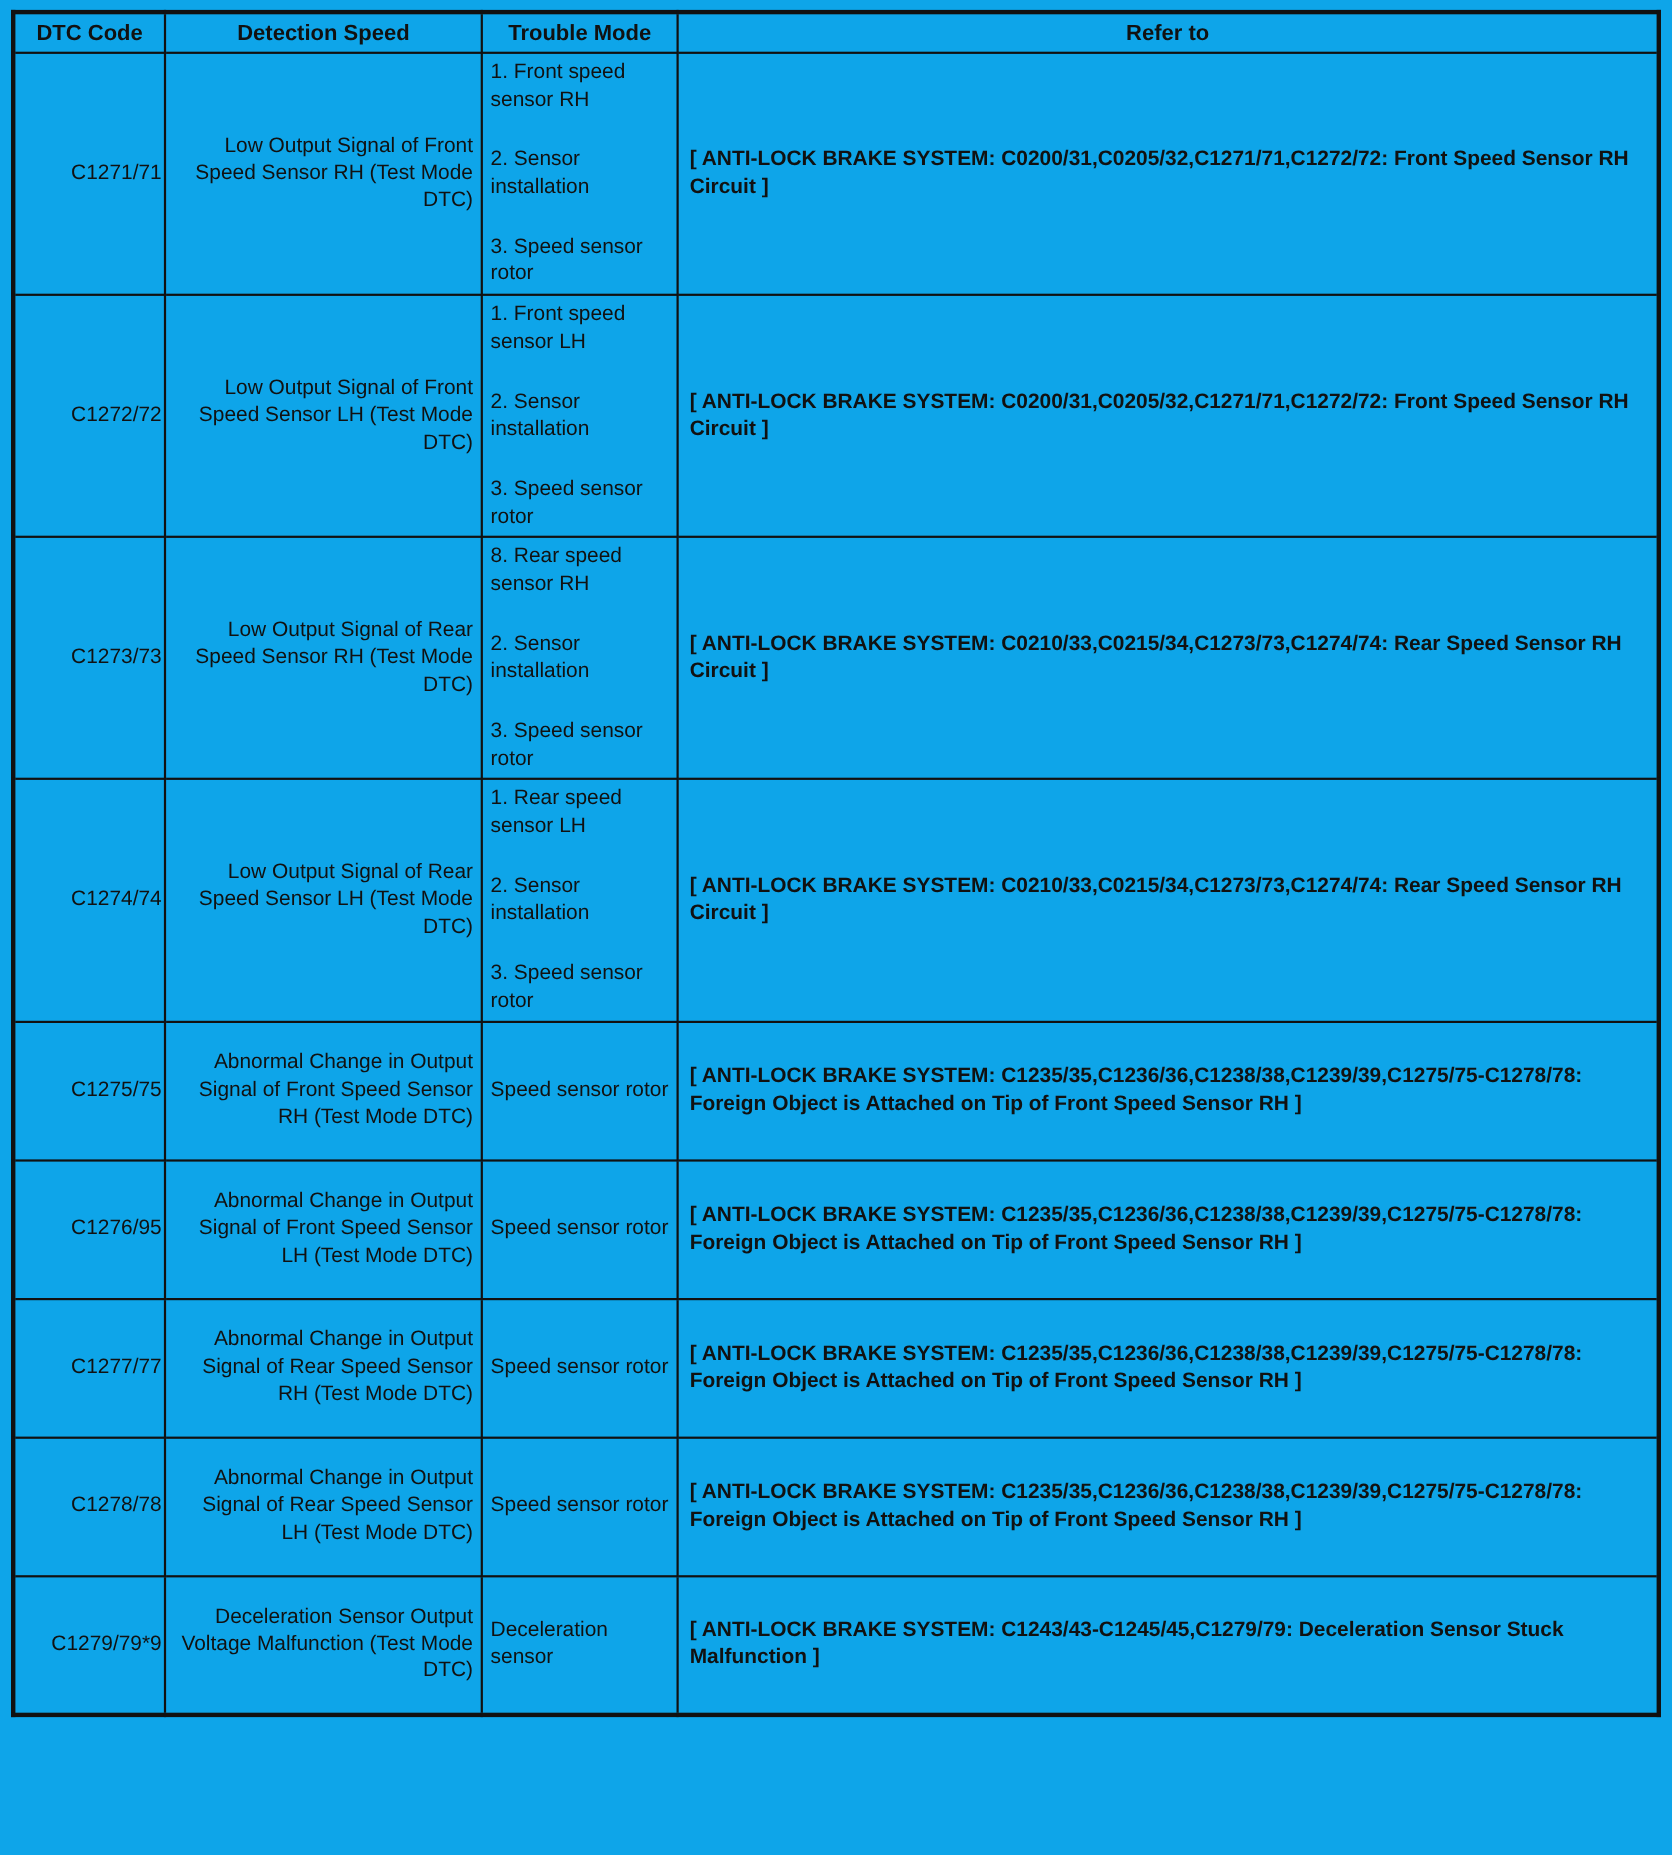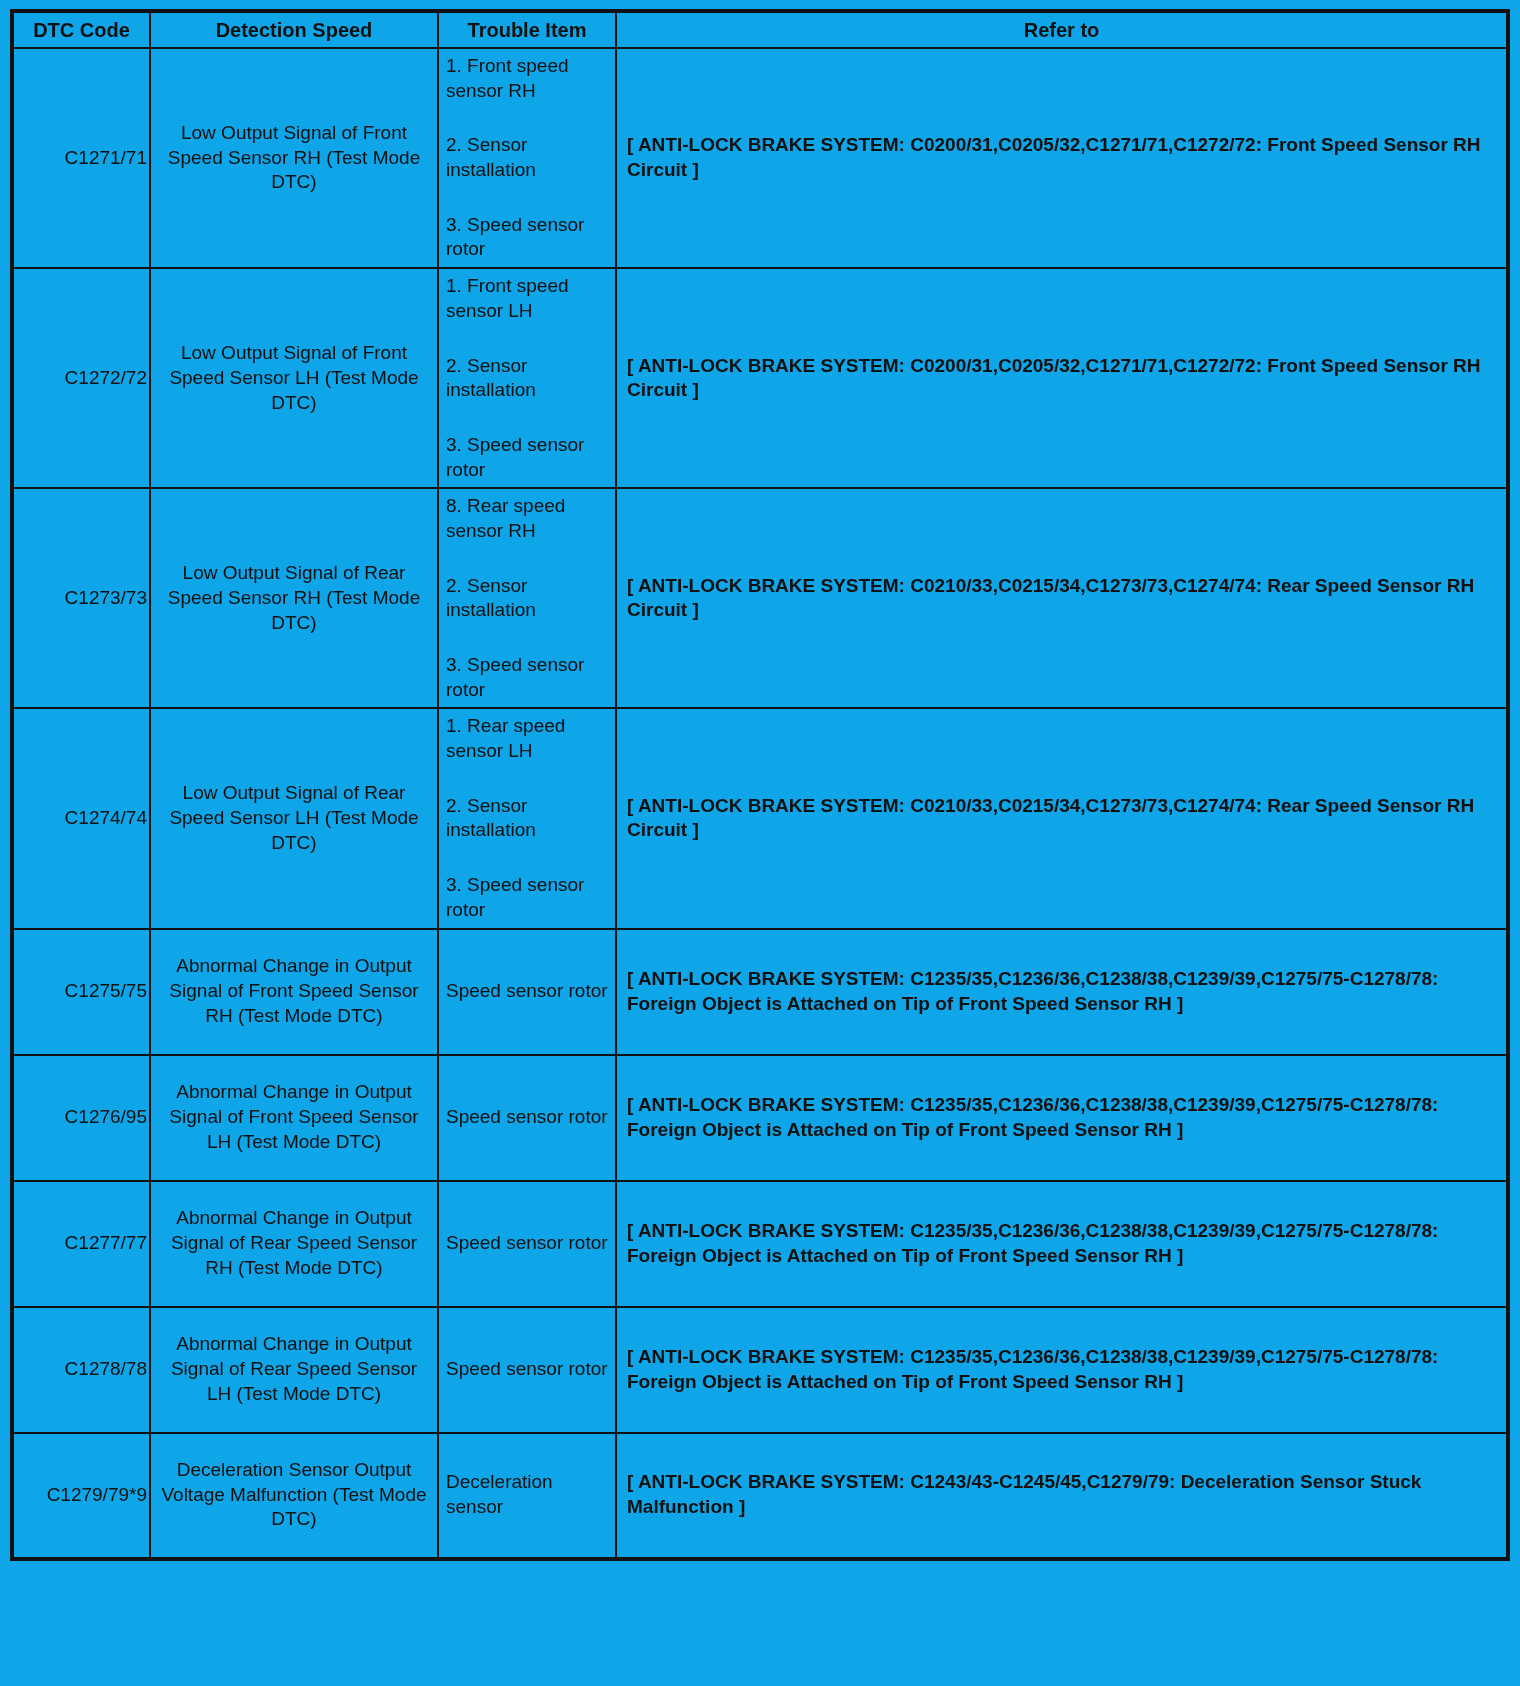--- a/index.html
+++ b/index.html
@@ -42,21 +42,21 @@
   col.c-dtc    { width: 138px; }
   col.c-detect { width: 288px; }
   col.c-trouble{ width: 178px; }
   col.c-refer  { width: auto;  }
   td.dtc {
     text-align: right;
     padding-left: 5px;
     padding-right: 2px;
   }
   td.detect {
-    text-align: center;
+    text-align: right;
   }
   td.trouble {
     text-align: left;
   }
   td.refer {
     font-weight: bold;
     text-align: left;
     padding-left: 10px;
     padding-right: 10px;
   }
@@ -74,21 +74,21 @@
     <colgroup>
       <col class="c-dtc">
       <col class="c-detect">
       <col class="c-trouble">
       <col class="c-refer">
     </colgroup>
     <thead>
       <tr>
         <th>DTC Code</th>
         <th>Detection Speed</th>
-        <th>Trouble Item</th>
+        <th>Trouble Mode</th>
         <th>Refer to</th>
       </tr>
     </thead>
     <tbody>
         <tr class="row-tall">
           <td class="dtc">C1271/71</td>
           <td class="detect">Low Output Signal of Front Speed Sensor RH (Test Mode DTC)</td>
           <td class="trouble trouble-multi">
             <div class="trouble-item">1. Front speed sensor RH</div>
             <div class="trouble-item">2. Sensor installation</div>

